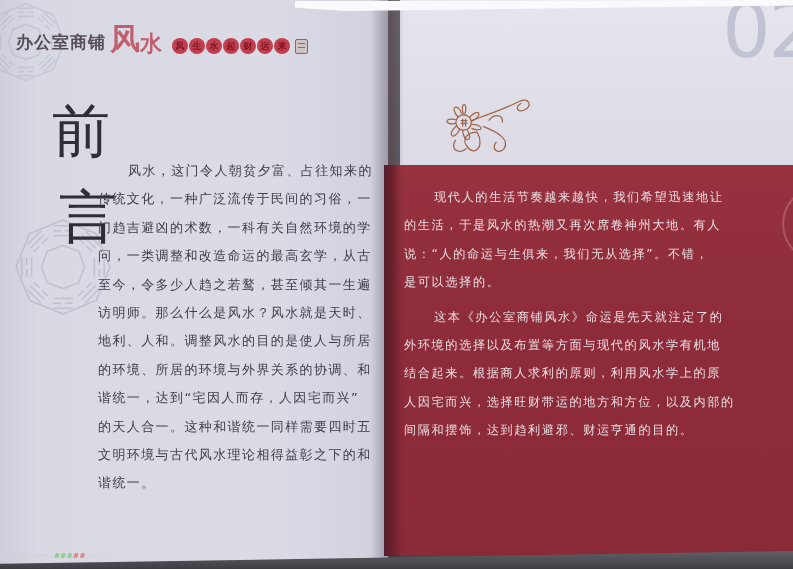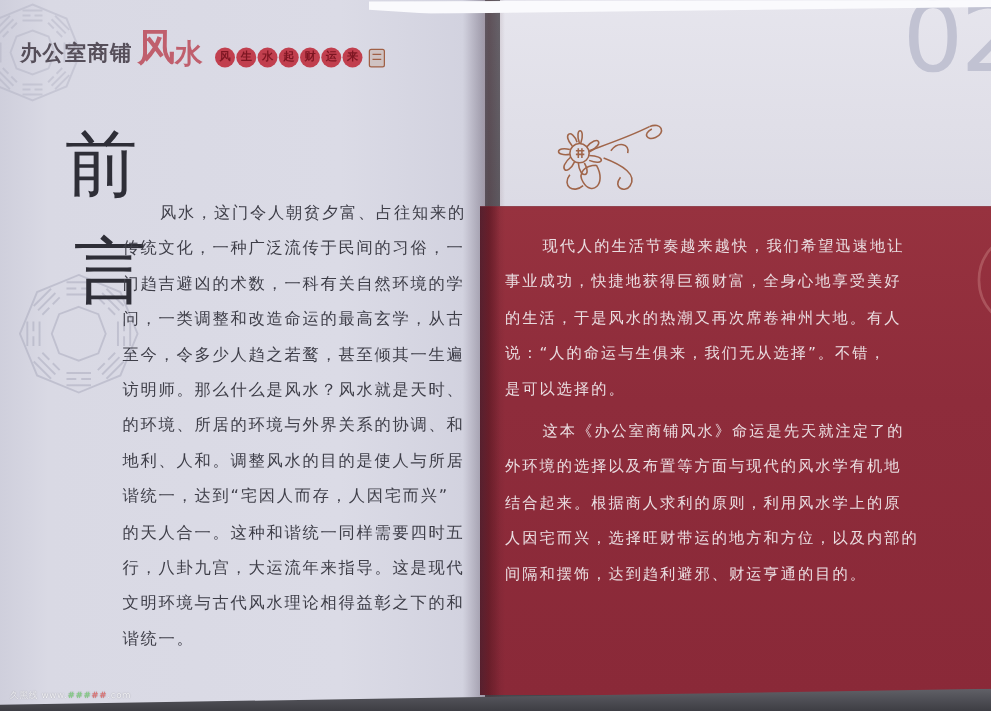--- a/index.html
+++ b/index.html
@@ -213,25 +213,24 @@
         </g>
     </svg>
 
     <div class="lp-body">
       <div class="indent">风水，这门令人朝贫夕富、占往知来的</div>
       <div>传统文化，一种广泛流传于民间的习俗，一</div>
       <div>门趋吉避凶的术数，一科有关自然环境的学</div>
       <div>问，一类调整和改造命运的最高玄学，从古</div>
       <div>至今，令多少人趋之若鹜，甚至倾其一生遍</div>
       <div>访明师。那么什么是风水？风水就是天时、</div>
+      <div>地利、人和。调整风水的目的是使人与所居</div>
       <div>的环境、所居的环境与外界关系的协调、和</div>
-      <div>地利、人和。调整风水的目的是使人与所居</div>
       <div>谐统一，达到“宅因人而存，人因宅而兴”</div>
       <div>的天人合一。这种和谐统一同样需要四时五</div>
-      <div>行，八卦九宫，大运流年来指导。这是现代</div>
       <div>文明环境与古代风水理论相得益彰之下的和</div>
       <div>谐统一。</div>
     </div>
 
     <div class="photo-watermark">
       <span>久黑线 www.</span><span class="wm-g">###</span><span class="wm-r">##</span><span>.com</span>
     </div>
   </div>
 
   <div class="page-right-band">
@@ -260,21 +259,20 @@
 
     <svg class="dragon-emblem" viewBox="0 0 100 100" fill="none" stroke="#e8b4ab" stroke-width="2.5">
       <circle cx="50" cy="50" r="44"></circle>
       <path d="M30,60 C40,38 62,36 68,50 C72,60 60,70 48,64 C40,60 44,48 54,50"></path>
       <path d="M38,34 c6,-8 18,-8 24,0"></path>
     </svg>
 
     <div class="rp-body">
       <div class="rp-para1">
         <div class="indent">现代人的生活节奏越来越快，我们希望迅速地让</div>
-        <div>事业成功，快捷地获得巨额财富，全身心地享受美好</div>
         <div>的生活，于是风水的热潮又再次席卷神州大地。有人</div>
         <div>说：“人的命运与生俱来，我们无从选择”。不错，</div>
         <div>是可以选择的。</div>
       </div>
       <div class="rp-para2">
         <div class="indent">这本《办公室商铺风水》命运是先天就注定了的</div>
         <div>外环境的选择以及布置等方面与现代的风水学有机地</div>
         <div>结合起来。根据商人求利的原则，利用风水学上的原</div>
         <div>人因宅而兴，选择旺财带运的地方和方位，以及内部的</div>
         <div>间隔和摆饰，达到趋利避邪、财运亨通的目的。</div>

